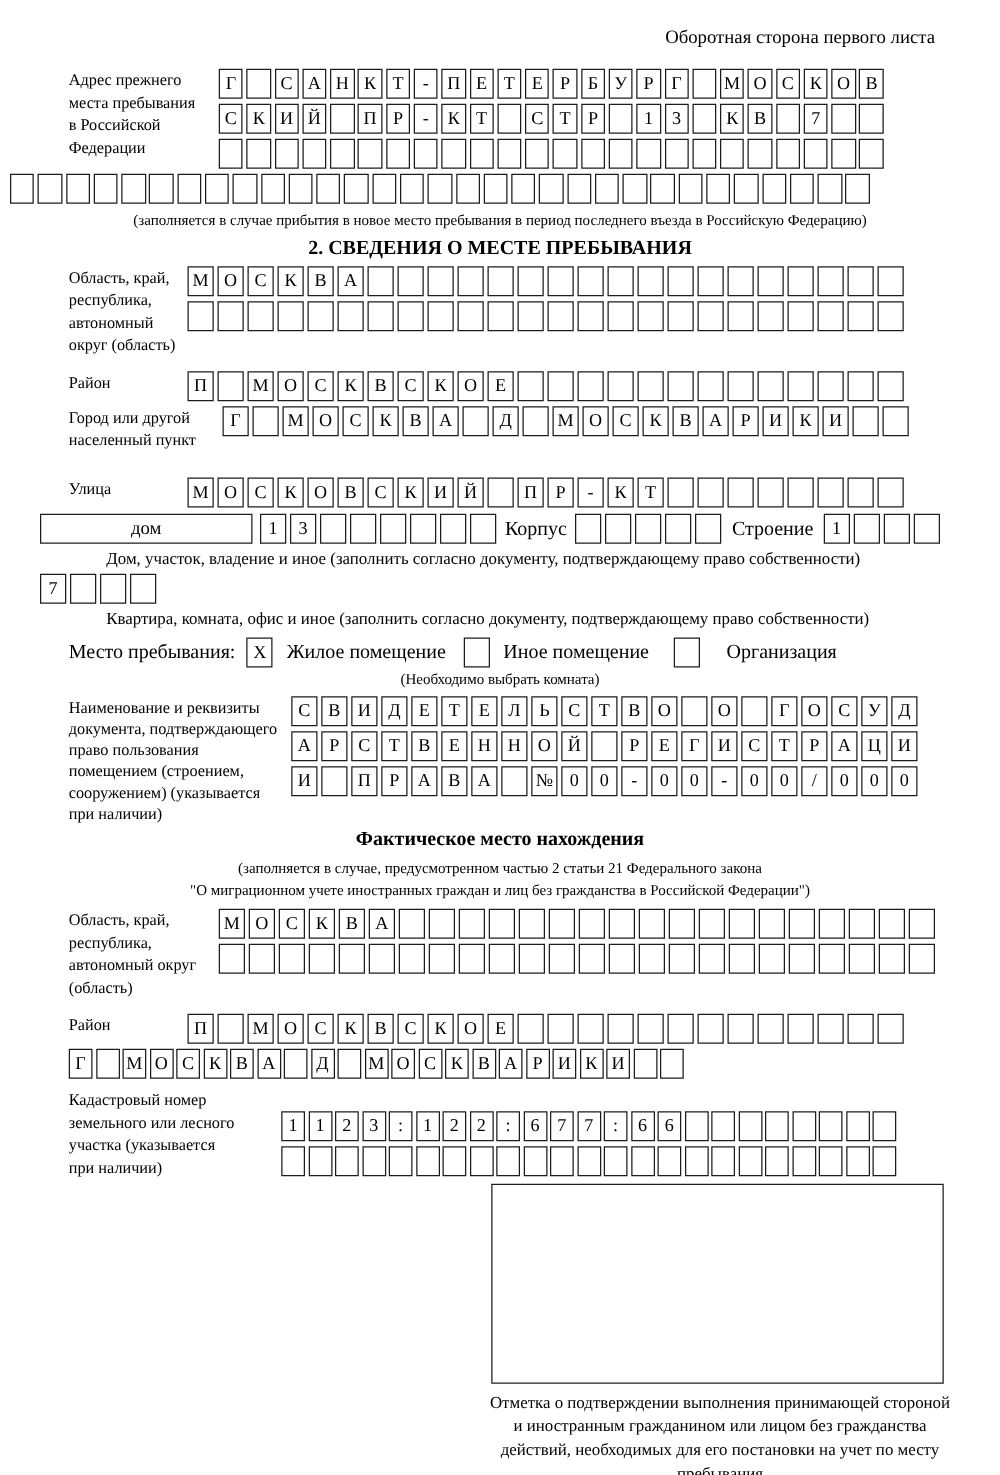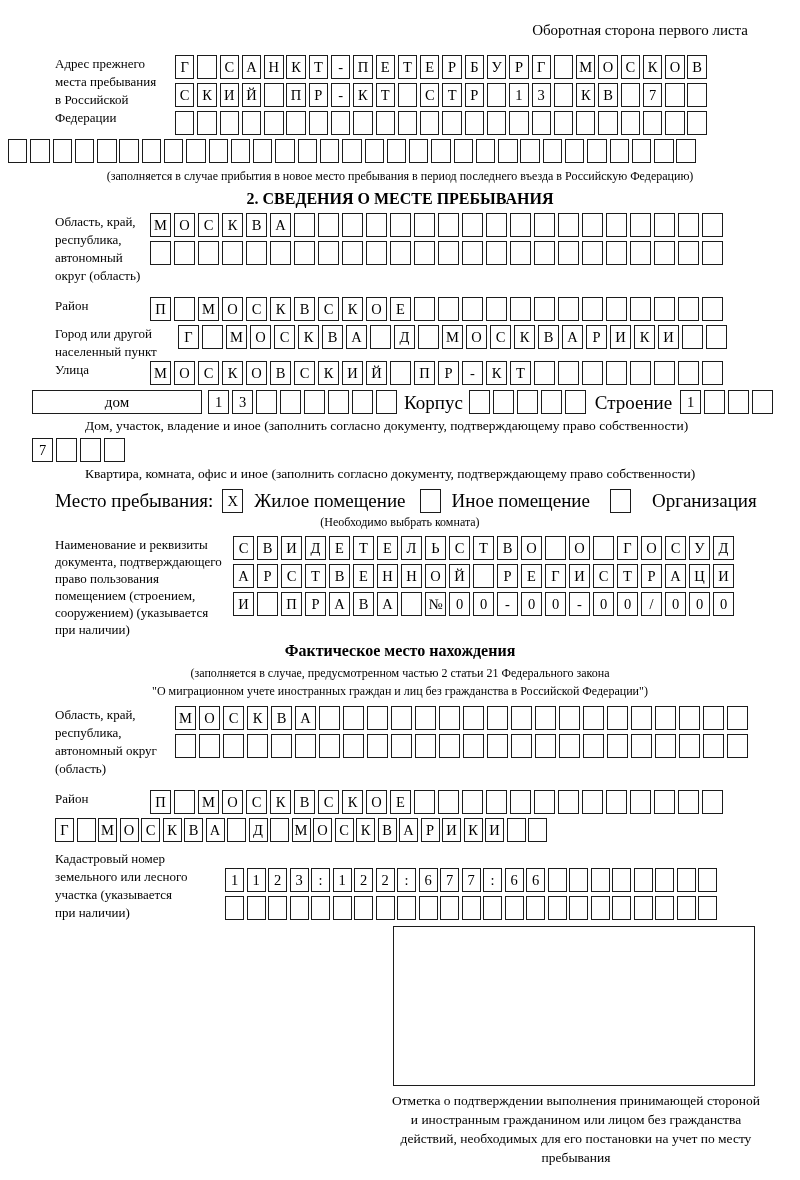--- a/index.html
+++ b/index.html
@@ -27,21 +27,21 @@
   .boxes.xs .cb { width:17px;  margin-right:2.5px; }
 
   .note { font-size:13.5px; line-height:17px; margin-left:85px; }
   .cnote { font-size:12px; line-height:18px; text-align:center; }
   .h-title { font-size:16px; font-weight:bold; text-align:center; }
 
   .bigbox {
     border:1.6px solid #1c1c1c; height:22px; display:inline-flex;
     align-items:center; justify-content:center; font-size:15px; flex:none;text-align:center;
   }
-  .inline-lbl { font-size:19px; line-height:25px; flex:none; }
+  .inline-lbl { font-size:16px; line-height:25px; flex:none; }
 
   .stamp {
     margin-left:393px; margin-top:2px; width:360px; height:158px;
     border:1.6px solid #1c1c1c;
   }
   .stamp-cap {
     margin-left:390px; margin-top:5px; width:372px;
     text-align:center; font-size:13.5px; line-height:19px;
   }
 </style>
@@ -287,21 +287,21 @@
       <span class="cb">А</span>
       <span class="cb">Р</span>
       <span class="cb">И</span>
       <span class="cb">К</span>
       <span class="cb">И</span>
       <span class="cb"></span>
       <span class="cb"></span>
     </div>
 </div>
 
-<div class="frow" style="margin-top:0">
+<div class="frow" style="margin-top:21px">
   <div class="lbl" style="flex-basis:95px">Улица</div>
   <div class="boxes">
       <span class="cb">М</span>
       <span class="cb">О</span>
       <span class="cb">С</span>
       <span class="cb">К</span>
       <span class="cb">О</span>
       <span class="cb">В</span>
       <span class="cb">С</span>
       <span class="cb">К</span>

